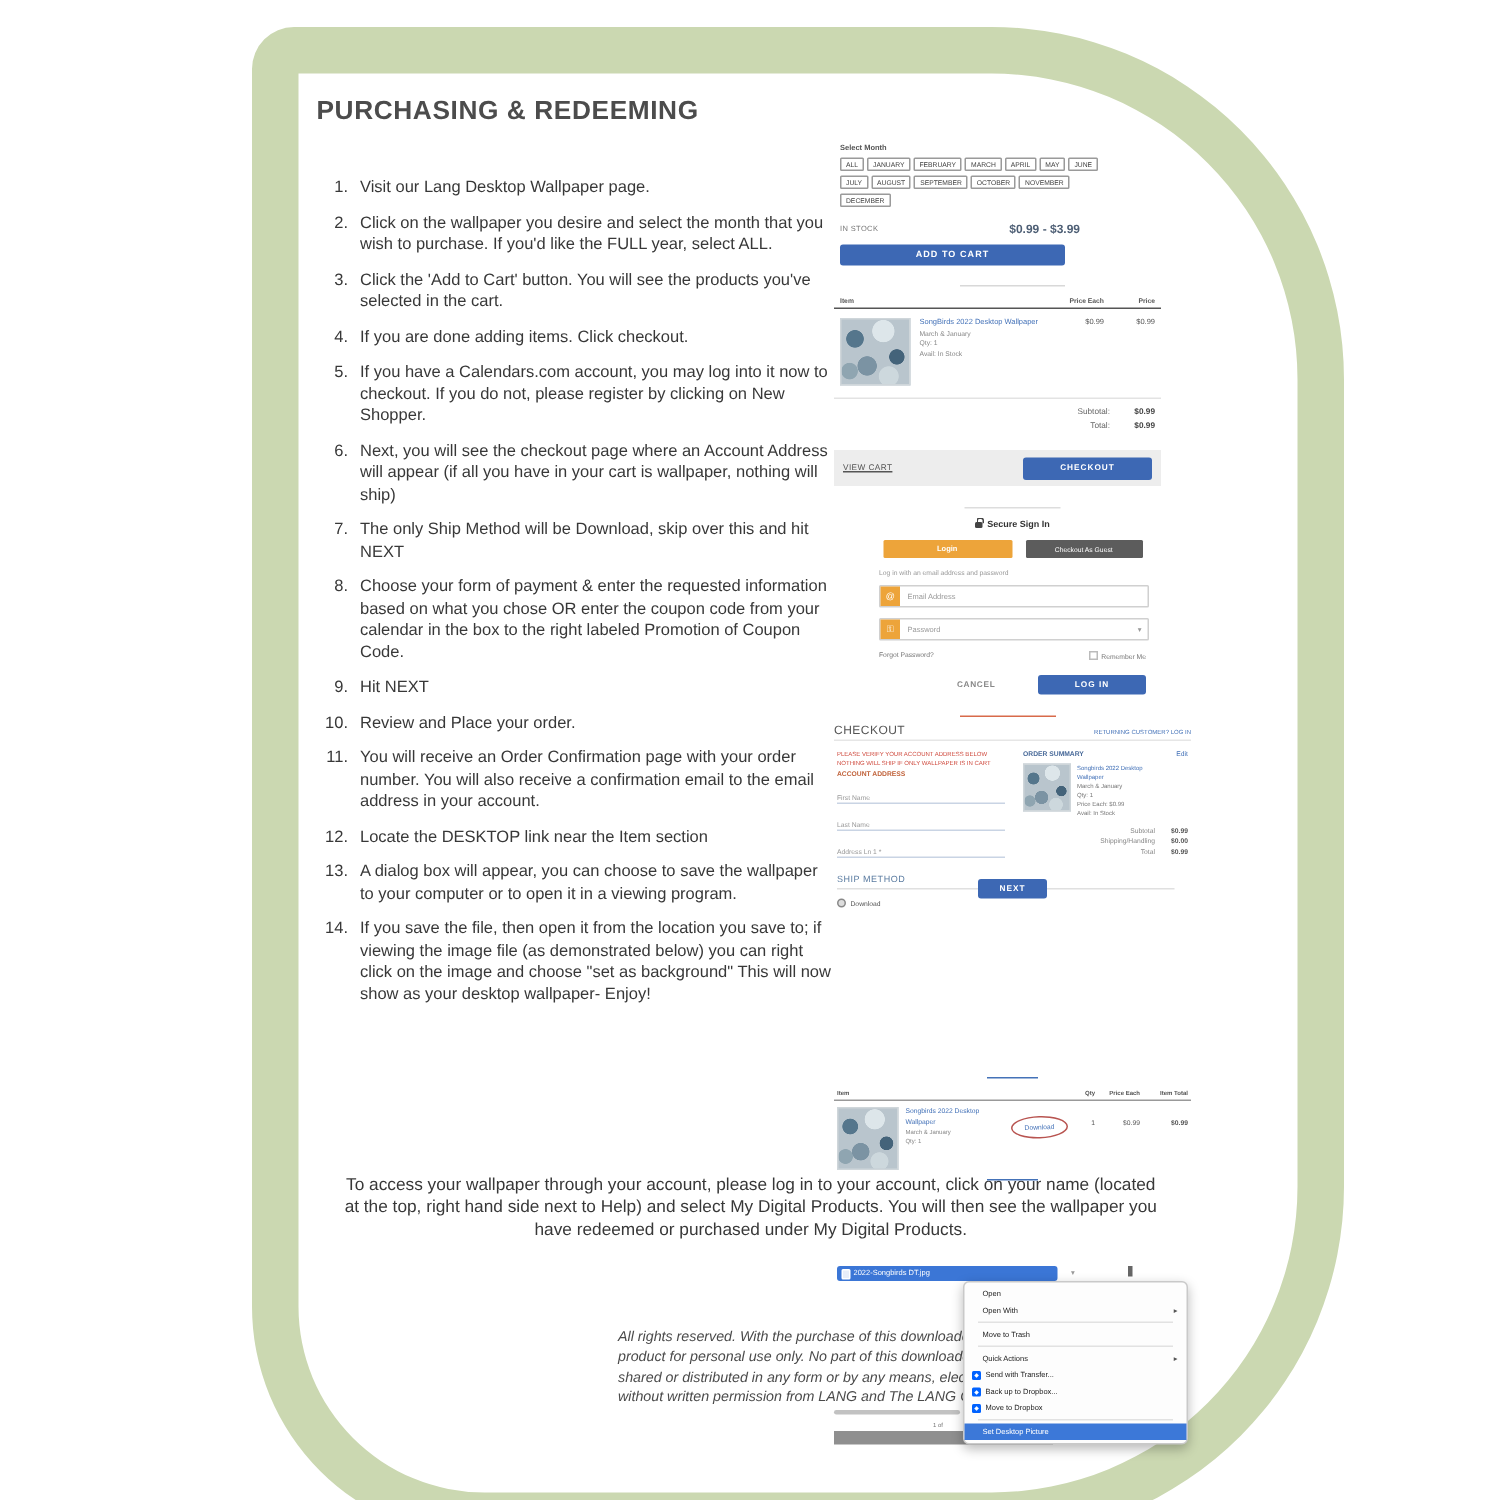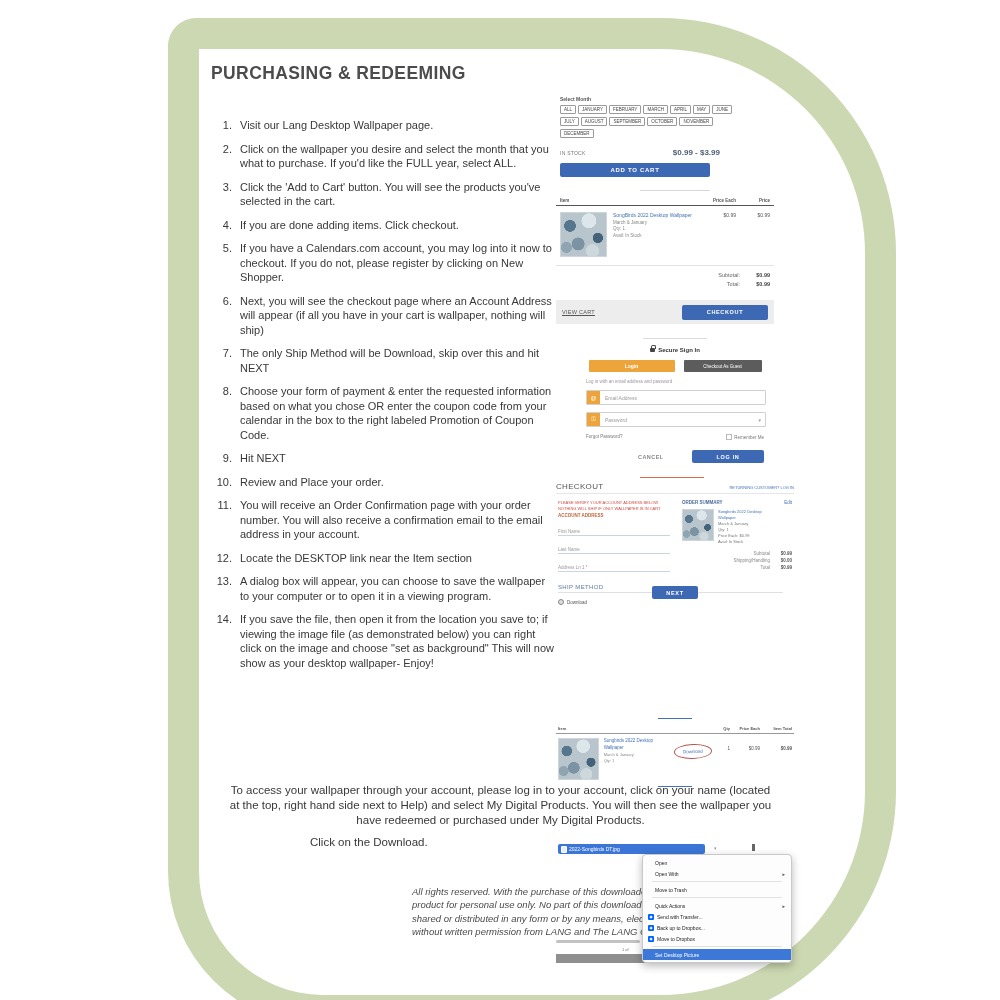--- a/index.html
+++ b/index.html
@@ -156,38 +156,37 @@
 
 <div class="canvas">
   <div class="green-frame"></div>
 
   <div class="doc-title">
     <div>PURCHASING &amp; REDEEMING</div>
   </div>
 
   <ol class="steps">
     <li><span>Visit our Lang Desktop Wallpaper page.</span></li>
-    <li><span>Click on the wallpaper you desire and select the month that you what to purchase. If you'd like the FULL year, select ALL.</span></li>
+    <li><span>Click on the wallpaper you desire and select the month that you wish to purchase. If you'd like the FULL year, select ALL.</span></li>
     <li><span>Click the 'Add to Cart' button. You will see the products you've selected in the cart.</span></li>
     <li><span>If you are done adding items. Click checkout.</span></li>
     <li><span>If you have a Calendars.com account, you may log into it now to checkout. If you do not, please register by clicking on New Shopper.</span></li>
     <li><span>Next, you will see the checkout page where an Account Address will appear (if all you have in your cart is wallpaper, nothing will ship)</span></li>
     <li><span>The only Ship Method will be Download, skip over this and hit NEXT</span></li>
     <li><span>Choose your form of payment &amp; enter the requested information based on what you chose OR enter the coupon code from your calendar in the box to the right labeled Promotion of Coupon Code.</span></li>
     <li><span>Hit NEXT</span></li>
     <li><span>Review and Place your order.</span></li>
     <li><span>You will receive an Order Confirmation page with your order number. You will also receive a confirmation email to the email address in your account.</span></li>
     <li><span>Locate the DESKTOP link near the Item section</span></li>
     <li><span>A dialog box will appear, you can choose to save the wallpaper to your computer or to open it in a viewing program.</span></li>
     <li><span>If you save the file, then open it from the location you save to; if viewing the image file (as demonstrated below) you can right click on the image and choose "set as background" This will now show as your desktop wallpaper- Enjoy!</span></li>
   </ol>
 
   <div class="lost">
     <div class="lost-b">To access your wallpaper through your account, please log in to your account, click on your name (located at the top, right hand side next to Help) and select My Digital Products. You will then see the wallpaper you have redeemed or purchased under My Digital Products.</div>
-    <div class="lost-c">Click on the Download.</div>
   </div>
 
   <div class="legal">All rights reserved. With the purchase of this downloaded image, you agree to use this product for personal use only. No part of this downloaded image may be reproduced, sold, shared or distributed in any form or by any means, electronic, photocopying, or otherwise, without written permission from LANG and The LANG Companies, Inc.</div>
 
   <div class="panel" style="top:96px;">
     <div class="sel-label">Select Month</div>
     <div class="months">
       <span class="mbtn">ALL</span>
       <span class="mbtn">JANUARY</span>
       <span class="mbtn">FEBRUARY</span>

